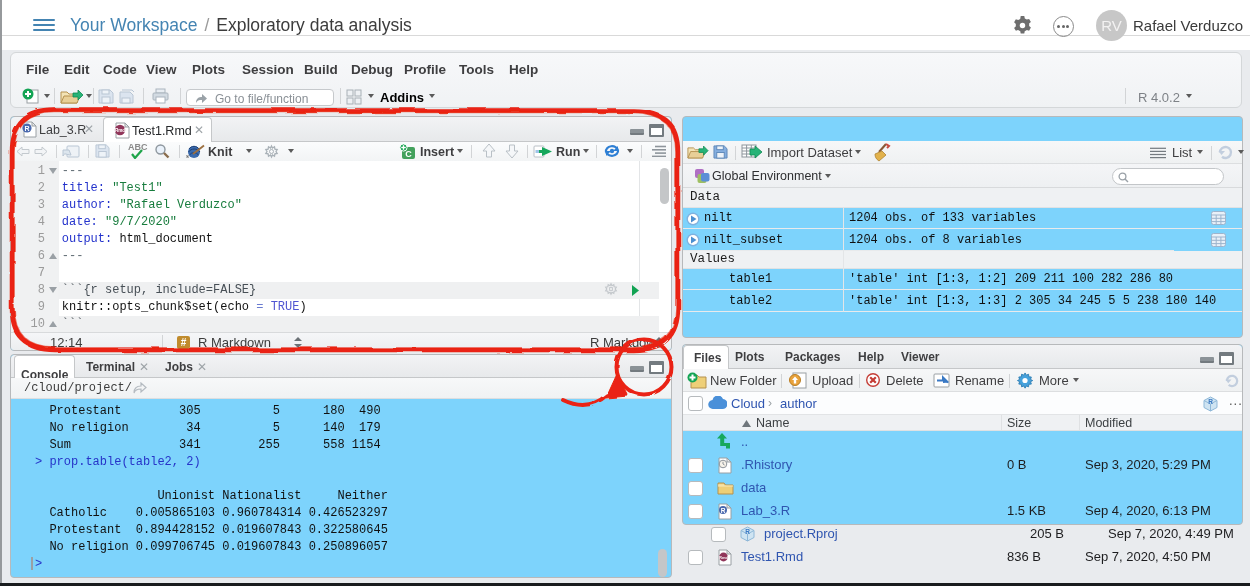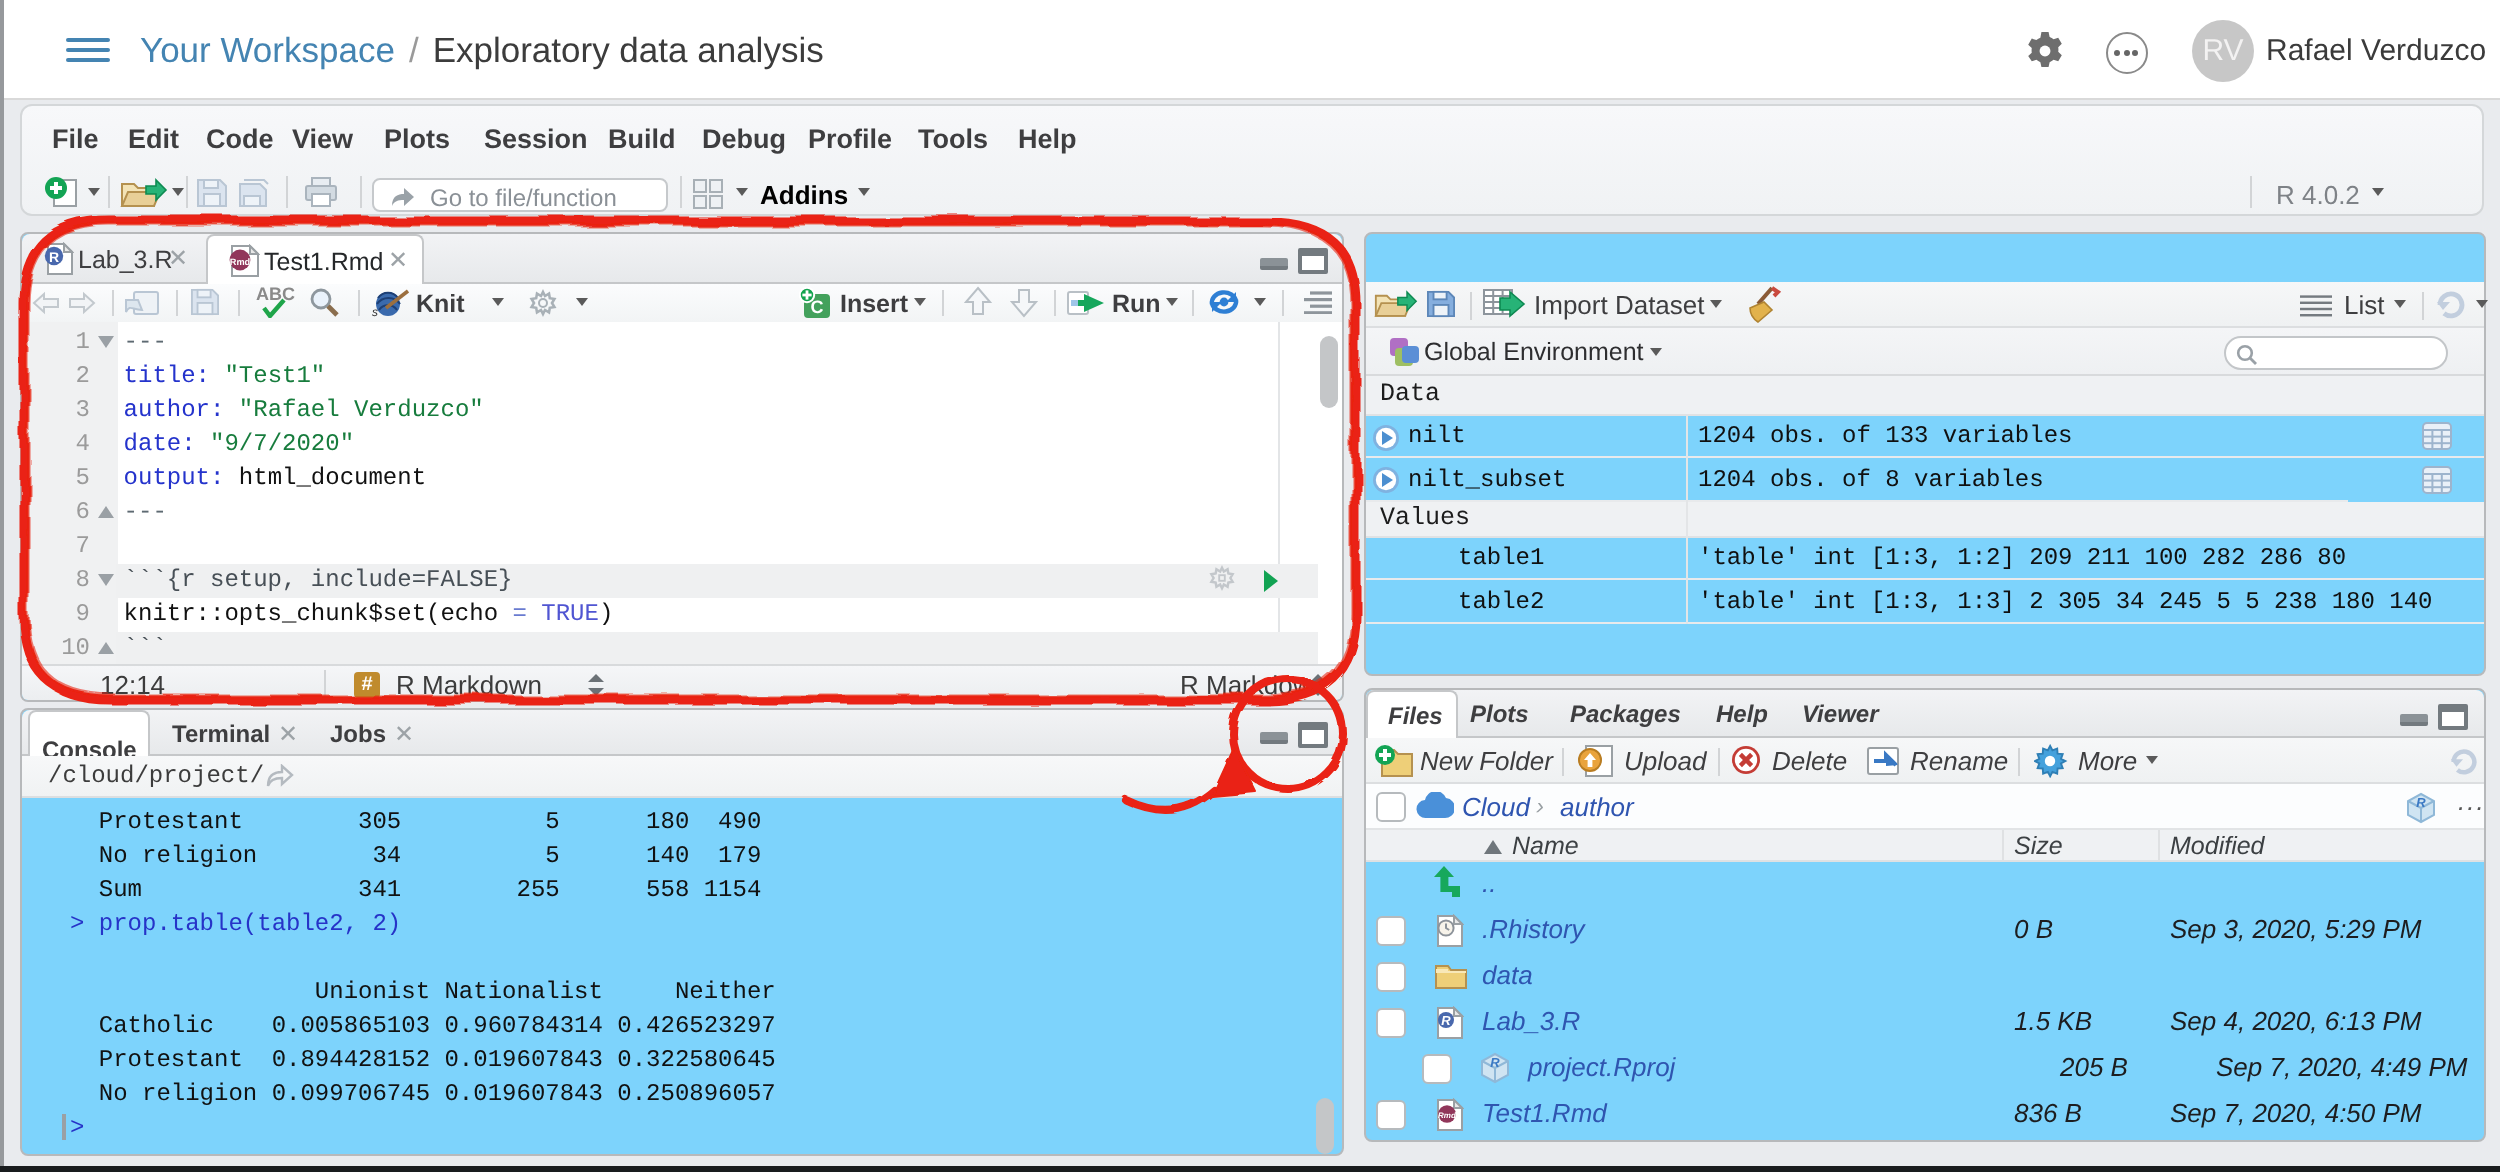--- a/index.html
+++ b/index.html
@@ -1,21 +1,21 @@
 <!DOCTYPE html>
 <html><head>
 <meta charset="utf-8">
 <style>
   * { margin:0; padding:0; box-sizing:border-box; }
   html,body { width:1250px; height:586px; overflow:hidden; }
   body { font-family:"Liberation Sans", sans-serif; background:#fff; position:relative; }
   .abs { position:absolute; }
   .mono { font-family:"Liberation Mono", monospace; }
   
-  #topbar { position:absolute; left:0; top:0; width:1250px; height:50px; background:#fff; border-bottom:1px solid #d9d9d9; }
+  #topbar { position:absolute; left:0; top:0; width:1250px; height:36px; background:#fff; border-bottom:1px solid #d9d9d9; }
   #leftedge { position:absolute; left:0; top:0; width:2px; height:583px; background:#96999c; z-index:50; }
   #bottombar { position:absolute; left:0; top:583px; width:1250px; height:3px; background:#191c1e; z-index:50; }
   #mainbg { position:absolute; left:0; top:50px; width:1250px; height:533px; background:#e9ebee; }
   .ham { position:absolute; left:33px; top:19px; width:22px; height:13px; }
   .ham div { height:2px; background:#4484b2; margin-bottom:3px; border-radius:1px; }
   #crumb { position:absolute; left:70px; top:15px; font-size:17.5px; color:#3c3c3c; }
   #crumb .blue { color:#4484b2; }
   #crumb .slash { color:#9a9a9a; padding:0 7px; }
   
   #menucard { position:absolute; left:10px; top:52px; width:1232px; height:56px; background:linear-gradient(#f7f8fa,#f0f2f4); border:1px solid #d4d7d9; border-radius:6px; }
@@ -448,21 +448,21 @@
   <div class="abs" style="left:0;top:152px;width:559px;height:21px;border-bottom:1px solid #e8eaec;">
     <span class="abs mono" style="left:46px;top:3px;font-size:12px;color:#101010;">table1</span>
     <span class="abs mono" style="left:166px;top:3px;font-size:12px;color:#101010;">'table' int [1:3, 1:2] 209 211 100 282 286 80</span>
   </div>
   <div class="abs" style="left:0;top:173px;width:559px;height:22px;border-bottom:1px solid #e8eaec;">
     <span class="abs mono" style="left:46px;top:4px;font-size:12px;color:#101010;">table2</span>
     <span class="abs mono" style="left:166px;top:4px;font-size:12px;color:#101010;">'table' int [1:3, 1:3] 2 305 34 245 5 5 238 180 140</span>
   </div>
   <div class="abs" style="left:160px;top:91px;width:1px;height:104px;background:#e3e5e7;"></div>
 </div>
-<div id="fil-pane" class="pane" style="left:682px;top:344px;width:561px;height:227px;font-style:italic;">
+<div id="fil-pane" class="pane" style="left:682px;top:344px;width:561px;height:181px;">
   <div class="tabbar" style="height:24px;">
     <div class="tab active" style="left:0px;width:46px;">
         <span class="lbl abs" style="left:10px;top:5px;">Files</span>
       </div>
     <div class="tab" style="left:46px;width:45px;">
         <span class="lbl abs" style="left:6px;top:5px;">Plots</span>
       </div>
     <div class="tab" style="left:94px;width:66px;">
         <span class="lbl abs" style="left:8px;top:5px;">Packages</span>
       </div>

